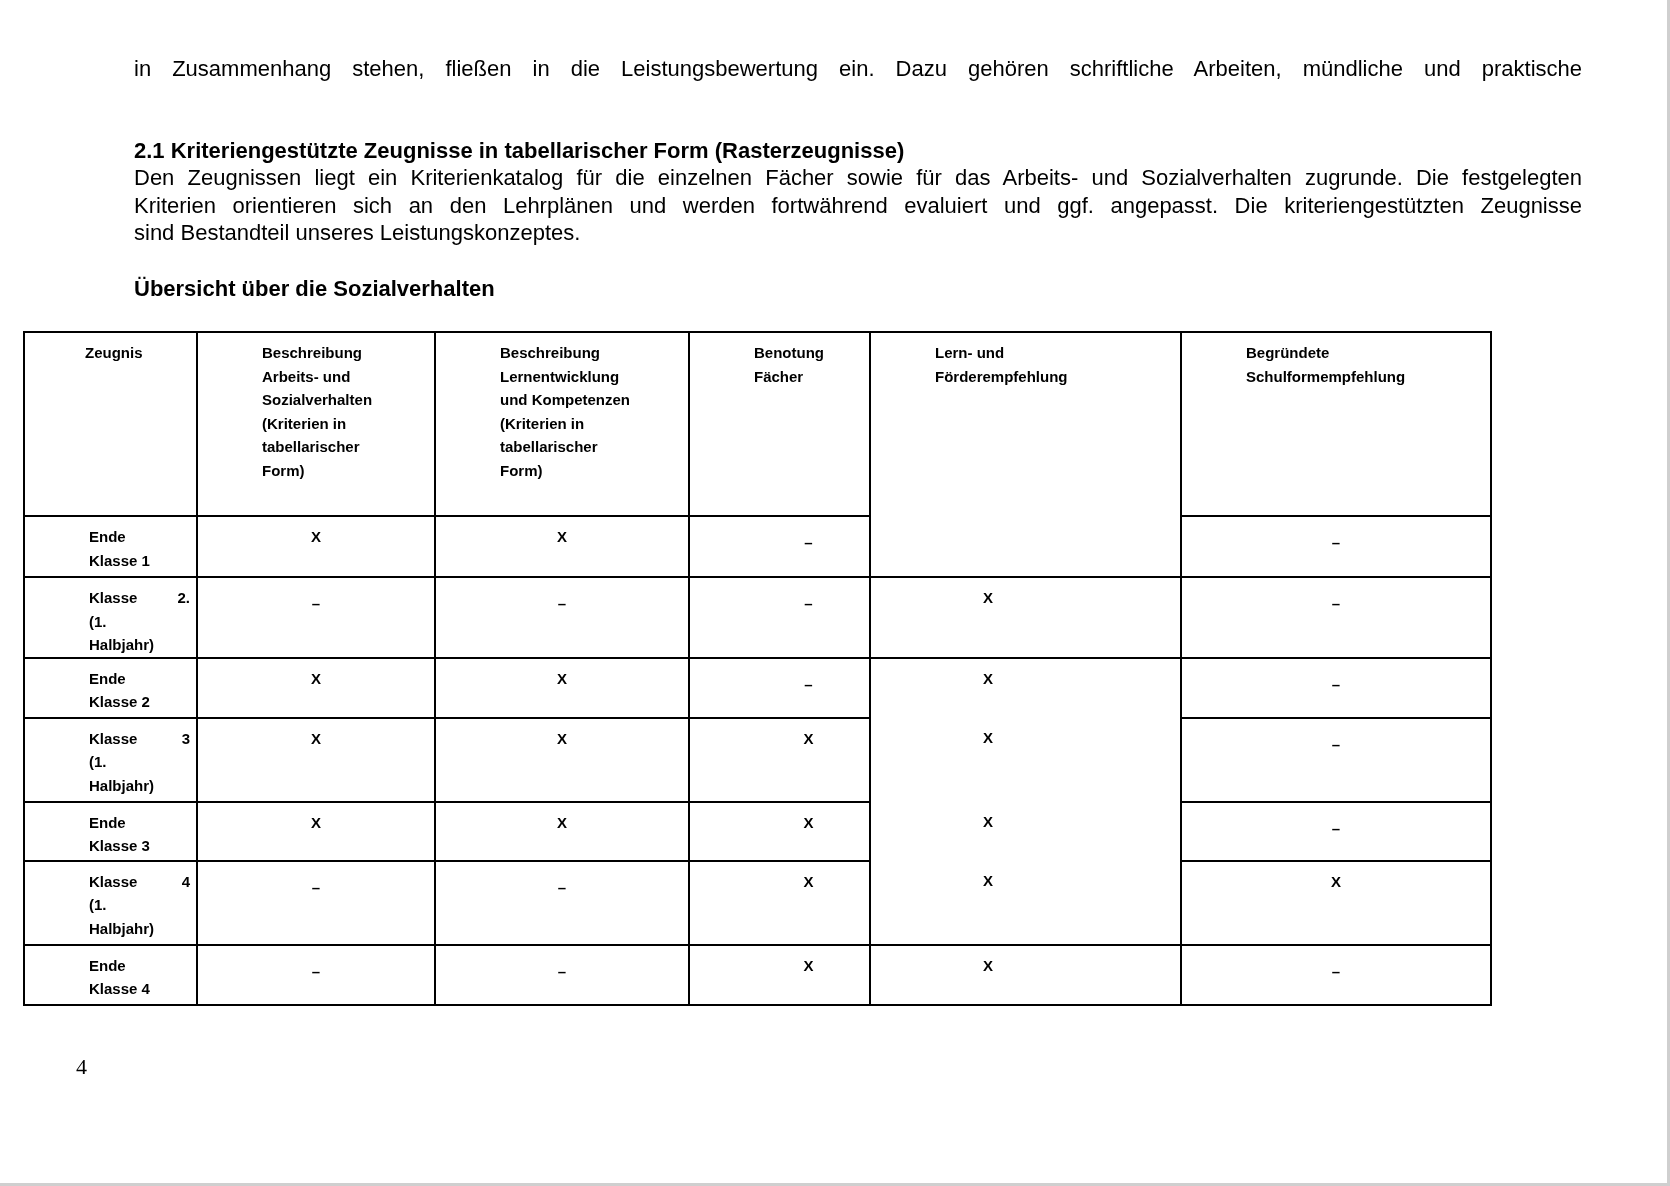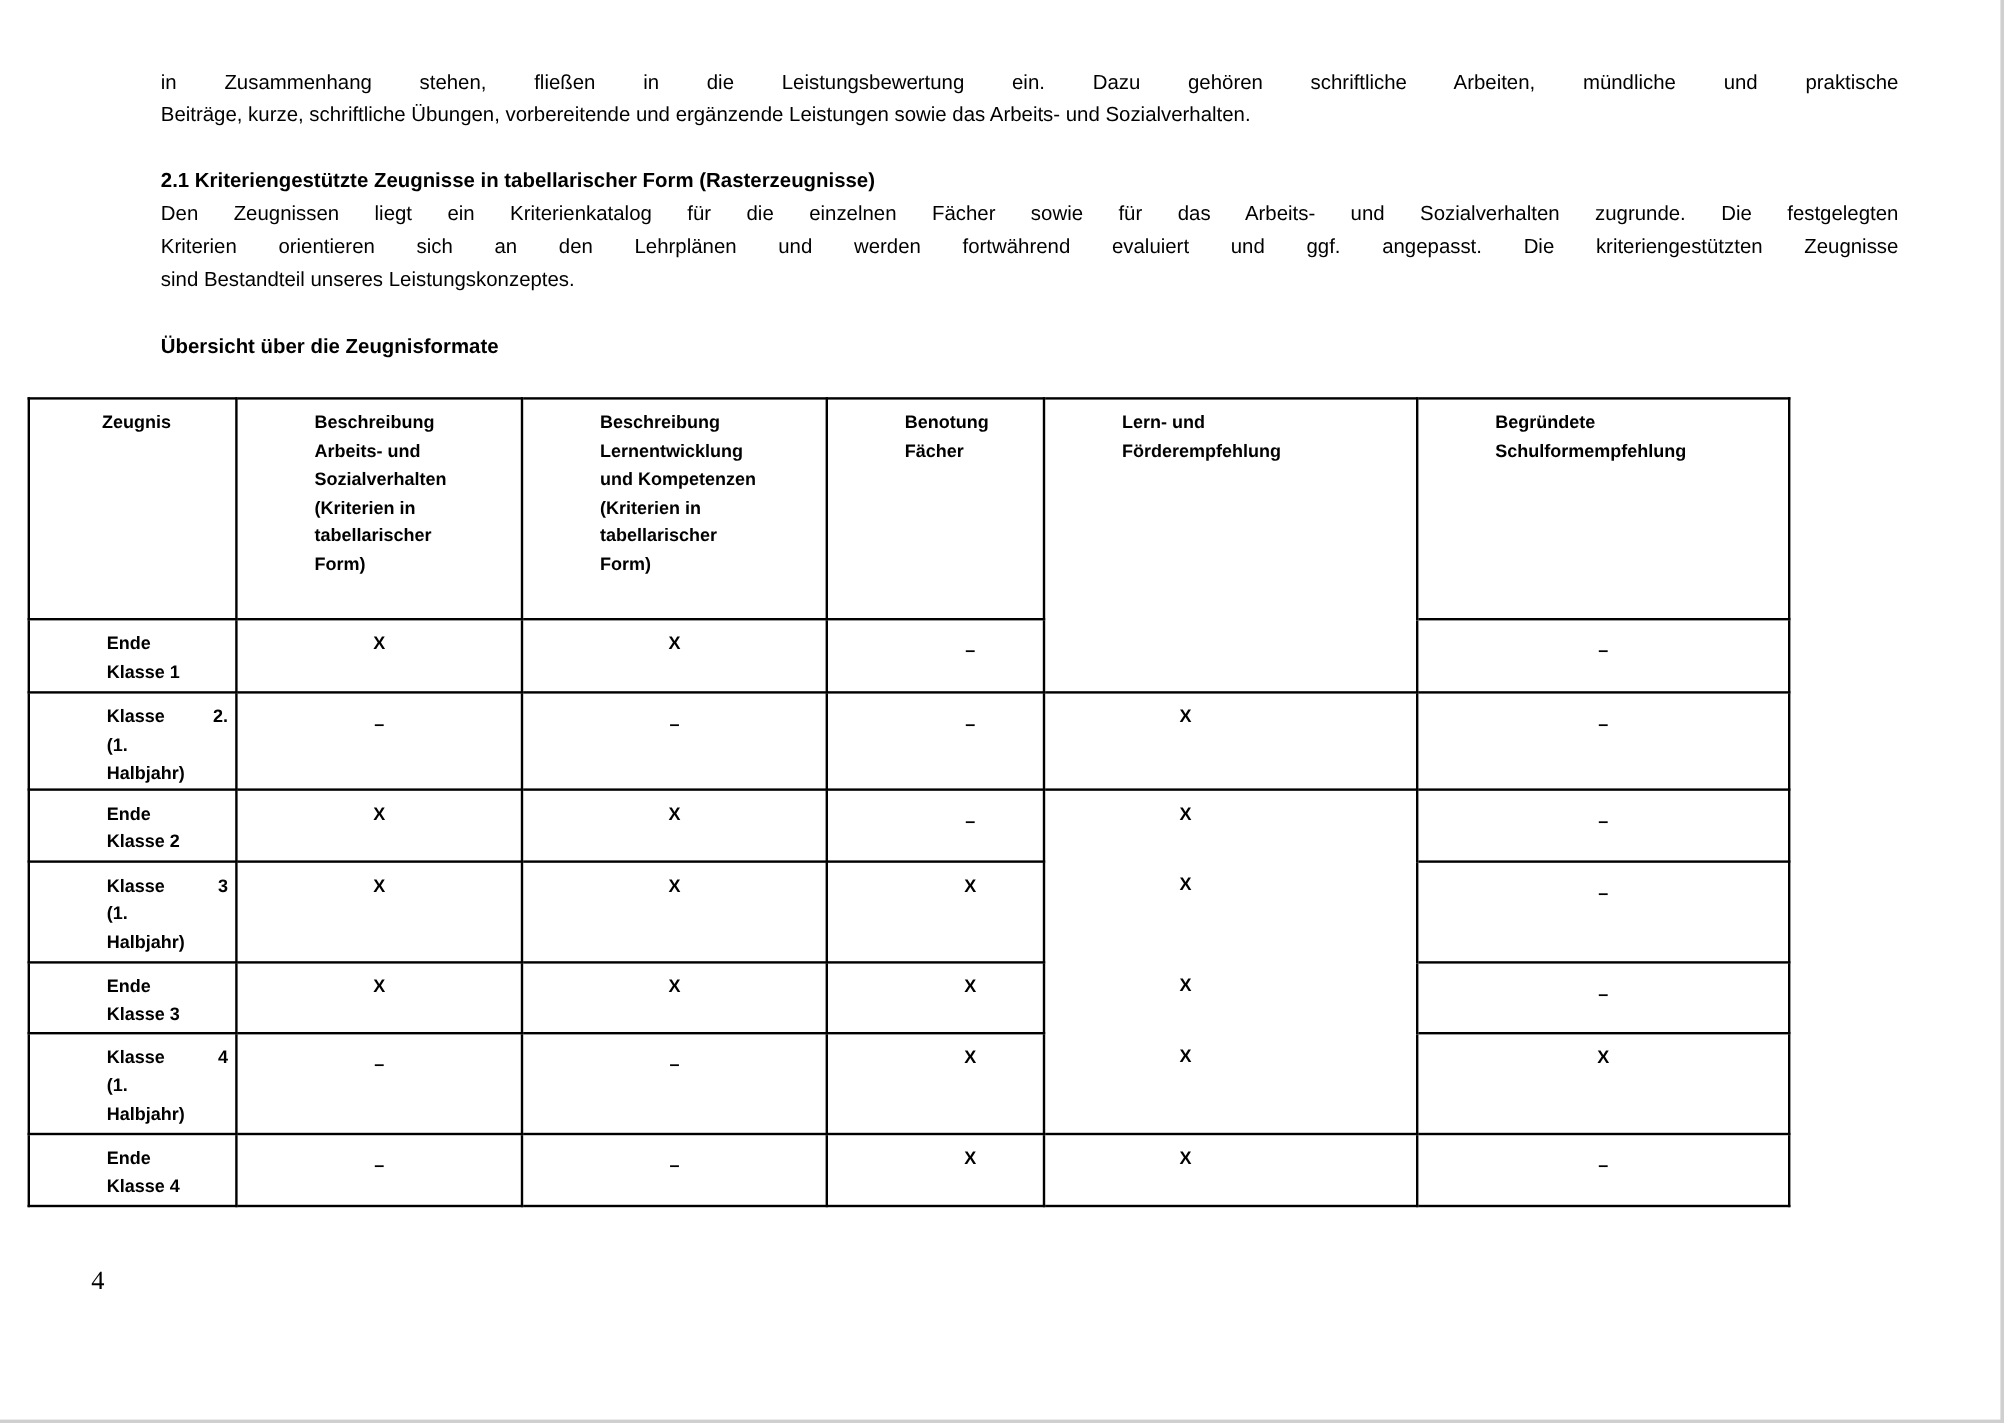--- a/index.html
+++ b/index.html
@@ -3,21 +3,21 @@
 <meta charset="utf-8">
 <style>
   html, body { margin: 0; padding: 0; }
   body {
     width: 1670px; height: 1186px; background: #ffffff; position: relative; overflow: hidden;
     font-family: "Liberation Sans", sans-serif; color: #000;
   }
   .page-edge-right { position: absolute; left: 1667px; top: 0; width: 3px; height: 1186px; background: #cfcfcf; }
   .page-edge-bottom { position: absolute; left: 0; top: 1183px; width: 1670px; height: 3px; background: #cfcfcf; }
 
-  .text-block { position: absolute; left: 134px; width: 1448px; font-size: 17px; line-height: 27.3px; }
+  .text-block { position: absolute; left: 134px; width: 1448px; font-size: 22px; line-height: 27.3px; }
   .line { display: block; text-align: justify; text-align-last: justify; }
   .line.last { text-align-last: left; }
   .h-bold { font-weight: bold; margin: 0; }
 
   #intro { top: 55px; }
   #section { top: 137px; }
   #overview-title { top: 275px; }
 
   table.grid {
     position: absolute; left: 23px; top: 331px;
@@ -37,32 +37,31 @@
   .page-number { position: absolute; left: 76px; top: 1054px; font-family: "Liberation Serif", serif; font-size: 22px; }
 </style>
 </head>
 <body>
 
 <div class="page-edge-right"></div>
 <div class="page-edge-bottom"></div>
 
 <div class="text-block" id="intro">
   <span class="line">in Zusammenhang stehen, fließen in die Leistungsbewertung ein. Dazu gehören schriftliche Arbeiten, mündliche und praktische</span>
-  <span class="line last">Beiträge, kurze, schriftliche Übungen, vorbereitende und ergänzende Leistungen sowie das Arbeits- und Sozialverhalten.</span>
 </div>
 
 <div class="text-block" id="section">
   <p class="h-bold">2.1 Kriteriengestützte Zeugnisse in tabellarischer Form (Rasterzeugnisse)</p>
   <span class="line">Den Zeugnissen liegt ein Kriterienkatalog für die einzelnen Fächer sowie für das Arbeits- und Sozialverhalten zugrunde. Die festgelegten</span>
   <span class="line">Kriterien orientieren sich an den Lehrplänen und werden fortwährend evaluiert und ggf. angepasst. Die kriteriengestützten Zeugnisse</span>
   <span class="line last">sind Bestandteil unseres Leistungskonzeptes.</span>
 </div>
 
 <div class="text-block" id="overview-title">
-  <p class="h-bold">Übersicht über die Zeugnisformate</p>
+  <p class="h-bold">Übersicht über die Sozialverhalten</p>
 </div>
 
 <table class="grid" id="formats-table">
   <colgroup>
     <col style="width:173px">
       <col style="width:238px">
       <col style="width:254px">
     <col style="width:181px">
       <col style="width:311px">
       <col style="width:310px">

